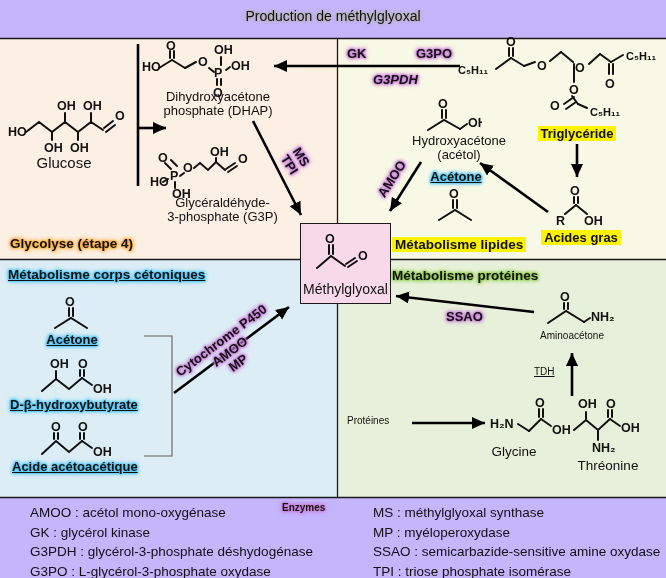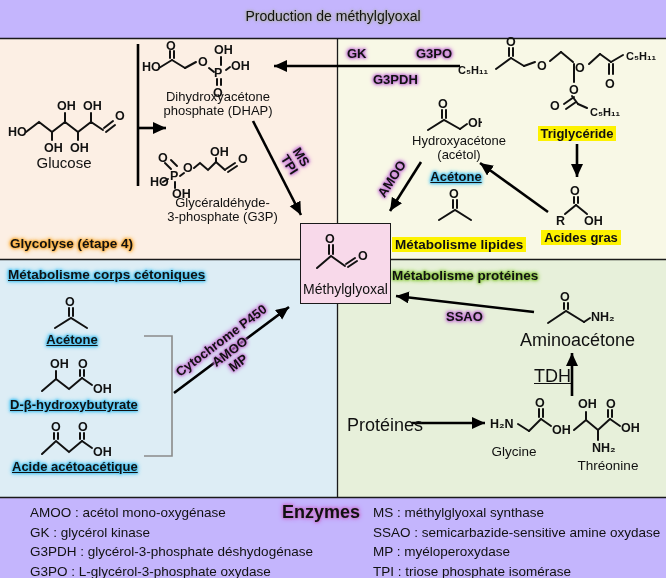--- a/index.html
+++ b/index.html
@@ -4,21 +4,21 @@
 <style>
   html,body{margin:0;padding:0;}
   body{font-family:"Liberation Sans",sans-serif;background:#ebebeb;}
   .page{position:relative;width:666px;height:578px;background:#c4b5fd;overflow:hidden;}
   .quad{position:absolute;z-index:1;}
   .overlay{position:absolute;left:0;top:0;z-index:3;pointer-events:none;}
   .struct{position:absolute;z-index:4;}
   .lbl{position:absolute;z-index:5;color:#111;white-space:nowrap;font-size:13.5px;}
   .c{text-align:center;}
   .sm{font-size:13px;line-height:14px;}
-  .name{font-size:18px;}
+  .name{font-size:10px;}
   .g-purple{font-weight:bold;text-shadow:0 0 2px #c97fd8,0 0 2px #c97fd8,0 0 3px #c97fd8,0 0 4px #c97fd8,0 0 5px #c97fd8;}
   .g-blue{font-weight:bold;text-shadow:0 0 2px #4fc6f4,0 0 2px #4fc6f4,0 0 3px #4fc6f4,0 0 4px #4fc6f4,0 0 5px #4fc6f4;text-decoration:underline;}
   .g-green{font-weight:bold;text-shadow:0 0 2px #94cd50,0 0 2px #94cd50,0 0 3px #94cd50,0 0 4px #94cd50,0 0 5px #94cd50;}
   .g-orange{font-weight:bold;text-shadow:0 0 2px #fbaf3c,0 0 2px #fbaf3c,0 0 3px #fbaf3c,0 0 4px #fbaf3c,0 0 5px #fbaf3c;}
   .g-gray{text-shadow:0 0 2px #b5b5b5,0 0 2px #b5b5b5,0 0 3px #b5b5b5,0 0 4px #b5b5b5;}
   .bg-yellow{background:#fdf200;padding:0 3px;font-weight:bold;}
   .atom{font:bold 12.5px "Liberation Sans",sans-serif;fill:#111;}
   .atom-s{font:bold 11px "Liberation Sans",sans-serif;fill:#111;}
   .bond{stroke:#111;stroke-width:2;stroke-linecap:round;fill:none;}
   .arrow{stroke:#000;stroke-width:2.6;fill:none;}
@@ -141,21 +141,21 @@
 
   <div class="lbl g-orange" style="left:10px;top:236px;">Glycolyse (étape 4)</div>
 
   <div class="lbl c g-purple sm" style="left:272px;top:147px;width:46px;transform:rotate(57deg);">
     <div>MS</div>
     <div>TPI</div>
   </div>
 
   <div class="lbl g-purple sm" style="left:347px;top:47px;">GK</div>
   <div class="lbl g-purple sm" style="left:416px;top:47px;">G3PO</div>
-  <div class="lbl g-purple sm" style="left:373px;top:73px;">G3PDH</div>
+  <div class="lbl g-purple sm" style="left:373px;top:73px;font-style:italic;">G3PDH</div>
 
   <svg class="struct" style="left:450px;top:36px;" width="212" height="96">
     <g class="bond">
       <line x1="46" y1="33" x2="61" y2="22"></line>
       <line x1="59" y1="20" x2="59" y2="12"></line>
         <line x1="63" y1="20" x2="63" y2="12"></line>
       <line x1="61" y1="22" x2="74" y2="30"></line>
         <line x1="74" y1="30" x2="85" y2="26"></line>
       <line x1="100" y1="25" x2="111" y2="16"></line>
       <line x1="111" y1="16" x2="123" y2="26"></line>
@@ -346,18 +346,18 @@
 
   <div class="lbl g-purple name" style="left:282px;top:502px;">Enzymes</div>
   <div class="legend-col" style="left:30px;top:503px;">
     <div>AMOO : acétol mono-oxygénase</div>
     <div>GK : glycérol kinase</div>
     <div>G3PDH : glycérol-3-phosphate déshydogénase</div>
     <div>G3PO : L-glycérol-3-phosphate oxydase</div>
   </div>
   <div class="legend-col" style="left:373px;top:503px;">
     <div>MS : méthylglyoxal synthase</div>
+    <div>MP : myéloperoxydase</div>
     <div>SSAO : semicarbazide-sensitive amine oxydase</div>
-    <div>MP : myéloperoxydase</div>
     <div>TPI : triose phosphate isomérase</div>
   </div>
 
 </div>
 
 </body></html>

